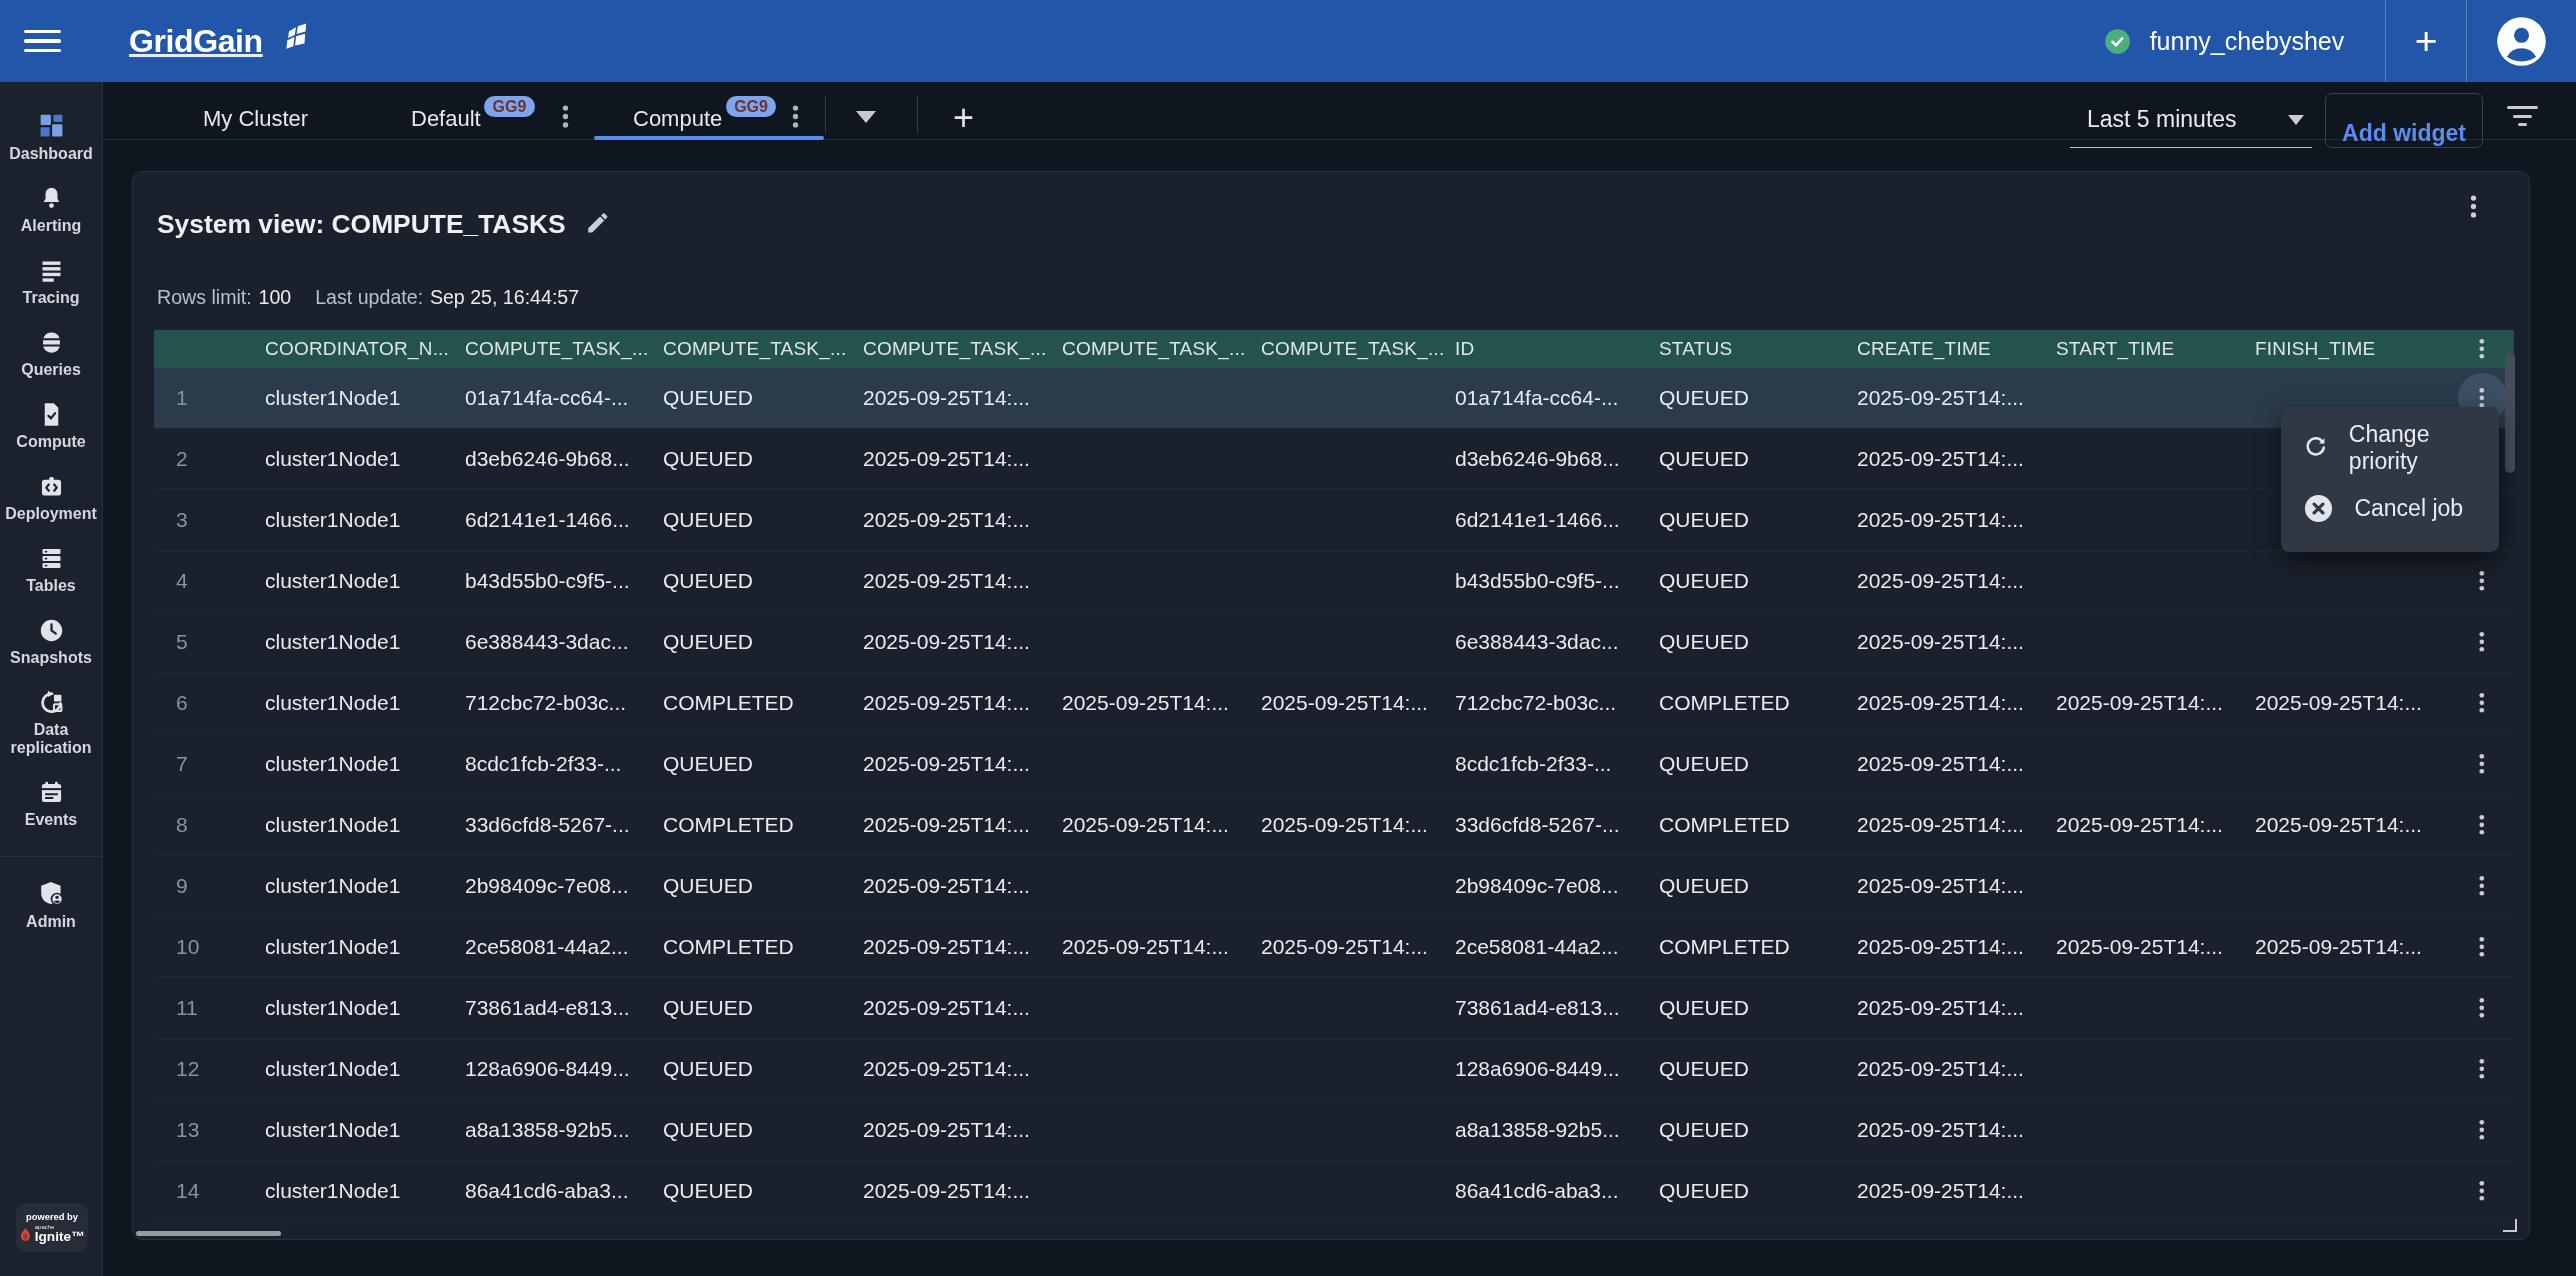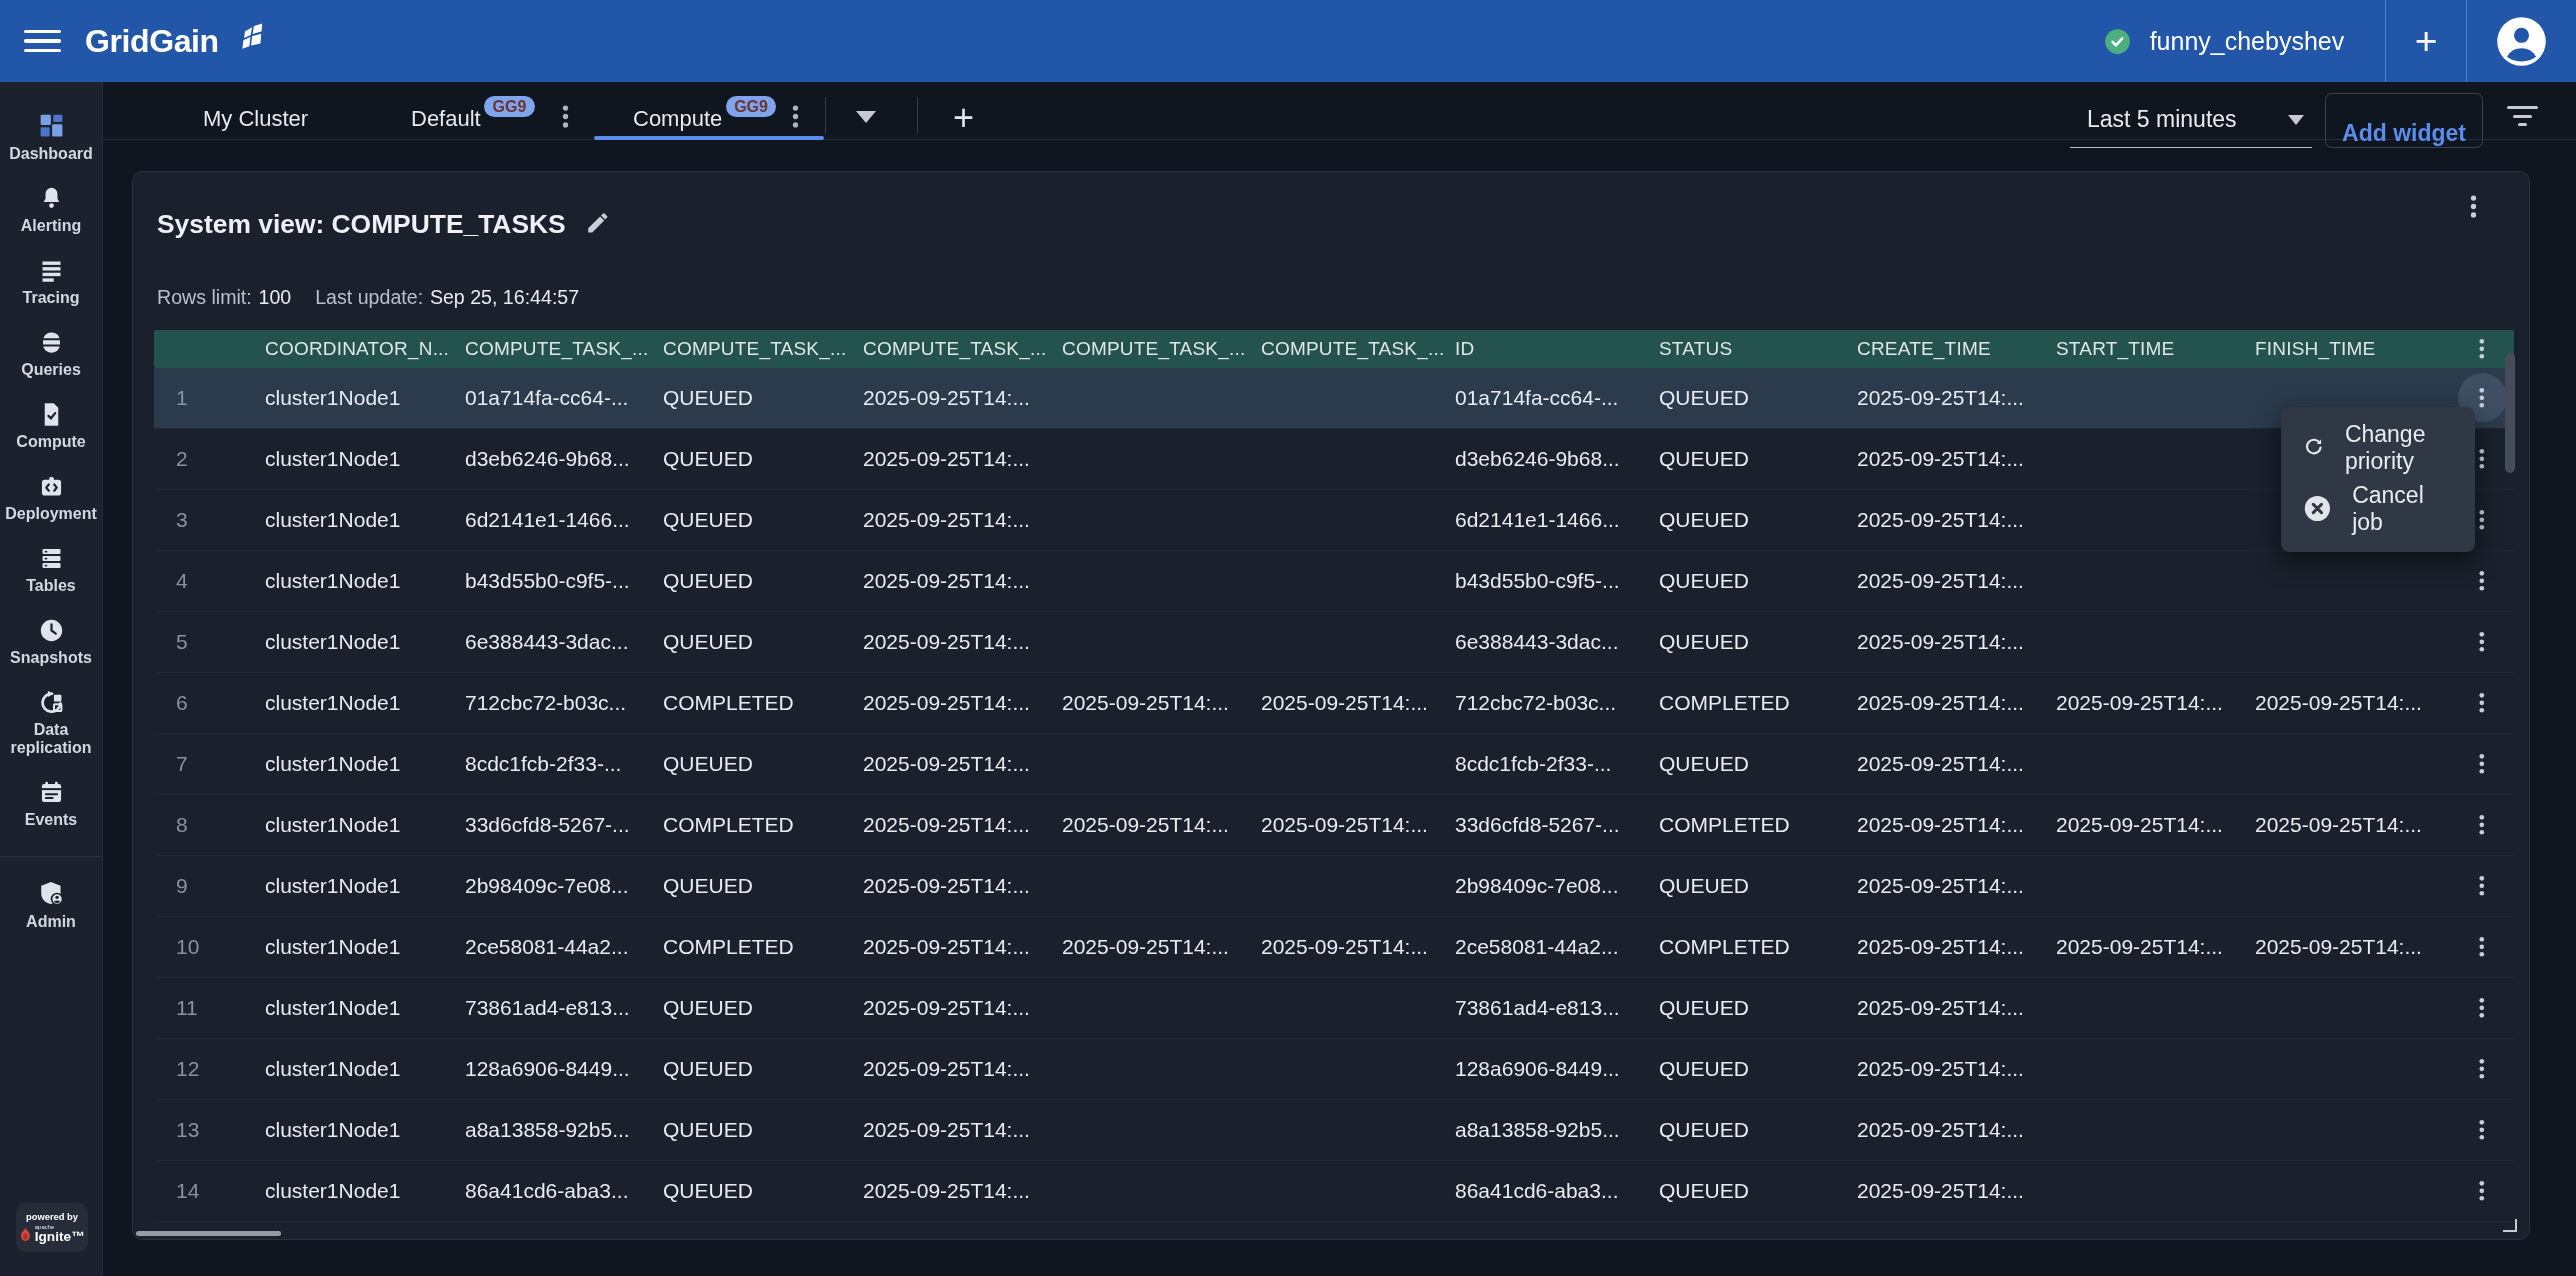--- a/index.html
+++ b/index.html
@@ -5,21 +5,21 @@
   html,body{margin:0;padding:0;background:#0e131b;}
   body{width:2576px;height:1276px;position:relative;overflow:hidden;
        font-family:"Liberation Sans",sans-serif;color:#e8ebef;}
   *{box-sizing:border-box;}
 
   
   .topbar{height:82px;background:#2156a9;display:flex;align-items:center;}
   .hamburger{width:85px;display:flex;justify-content:center;cursor:pointer;}
   .hamburger .bars{width:37px;}
   .hamburger .bars div{height:3.4px;background:#fff;border-radius:1.7px;margin:6px 0;}
-  .logo{display:flex;align-items:center;gap:8px;}
+  .logo{display:flex;align-items:center;margin-left:44px;gap:8px;text-decoration:underline;}
   .logo-text{font-size:32px;font-weight:700;color:#fff;letter-spacing:-0.4px;}
   .topbar-spacer{flex:1;}
   .user-chip{display:flex;align-items:center;gap:19px;margin-right:41px;}
   .user-name{font-size:25px;color:#fff;}
   .tb-divider{width:0.9px;height:82px;background:rgba(255,255,255,.25);}
   .tb-plus{width:80px;text-align:center;font-size:39px;font-weight:300;color:#fff;cursor:pointer;line-height:82px;}
   .avatar-wrap{width:109px;display:flex;justify-content:center;cursor:pointer;}
 
   
   .shell{display:flex;height:1194px;}
@@ -90,21 +90,21 @@
   .kebab-btn.active{background:#3e4f63;}
   .partial-row{height:25.6px;}
 
   
   .v-thumb{position:absolute;left:2372px;top:181px;width:10.2px;height:120px;background:#454d5a;border-radius:6px;cursor:pointer;}
   .h-thumb{position:absolute;left:2.6px;bottom:2.6px;width:145px;height:5.1px;background:#959ca4;border-radius:2.6px;cursor:pointer;}
   .resize-handle{position:absolute;right:12px;bottom:6.8px;width:13.6px;height:13.6px;
                  border-right:2.6px solid #c6cbd0;border-bottom:2.6px solid #c6cbd0;cursor:pointer;}
 
   
-  .ctx-menu{position:absolute;left:2148px;top:235px;width:194px;height:145px;background:#303845;
+  .ctx-menu{position:absolute;left:2148px;top:235px;width:218px;height:145px;background:#303845;
             border-radius:8.5px;box-shadow:0 8.5px 24px rgba(0,0,0,.55);padding:10.2px 0;z-index:5;}
   .ctx-item{height:61px;display:flex;align-items:center;gap:20.4px;padding:0 22px;cursor:pointer;
             font-size:23px;font-weight:500;color:#e9ecf0;}
 </style>
 </head>
 <body>
 
 <header class="topbar">
   <div class="hamburger">
     <div class="bars">

